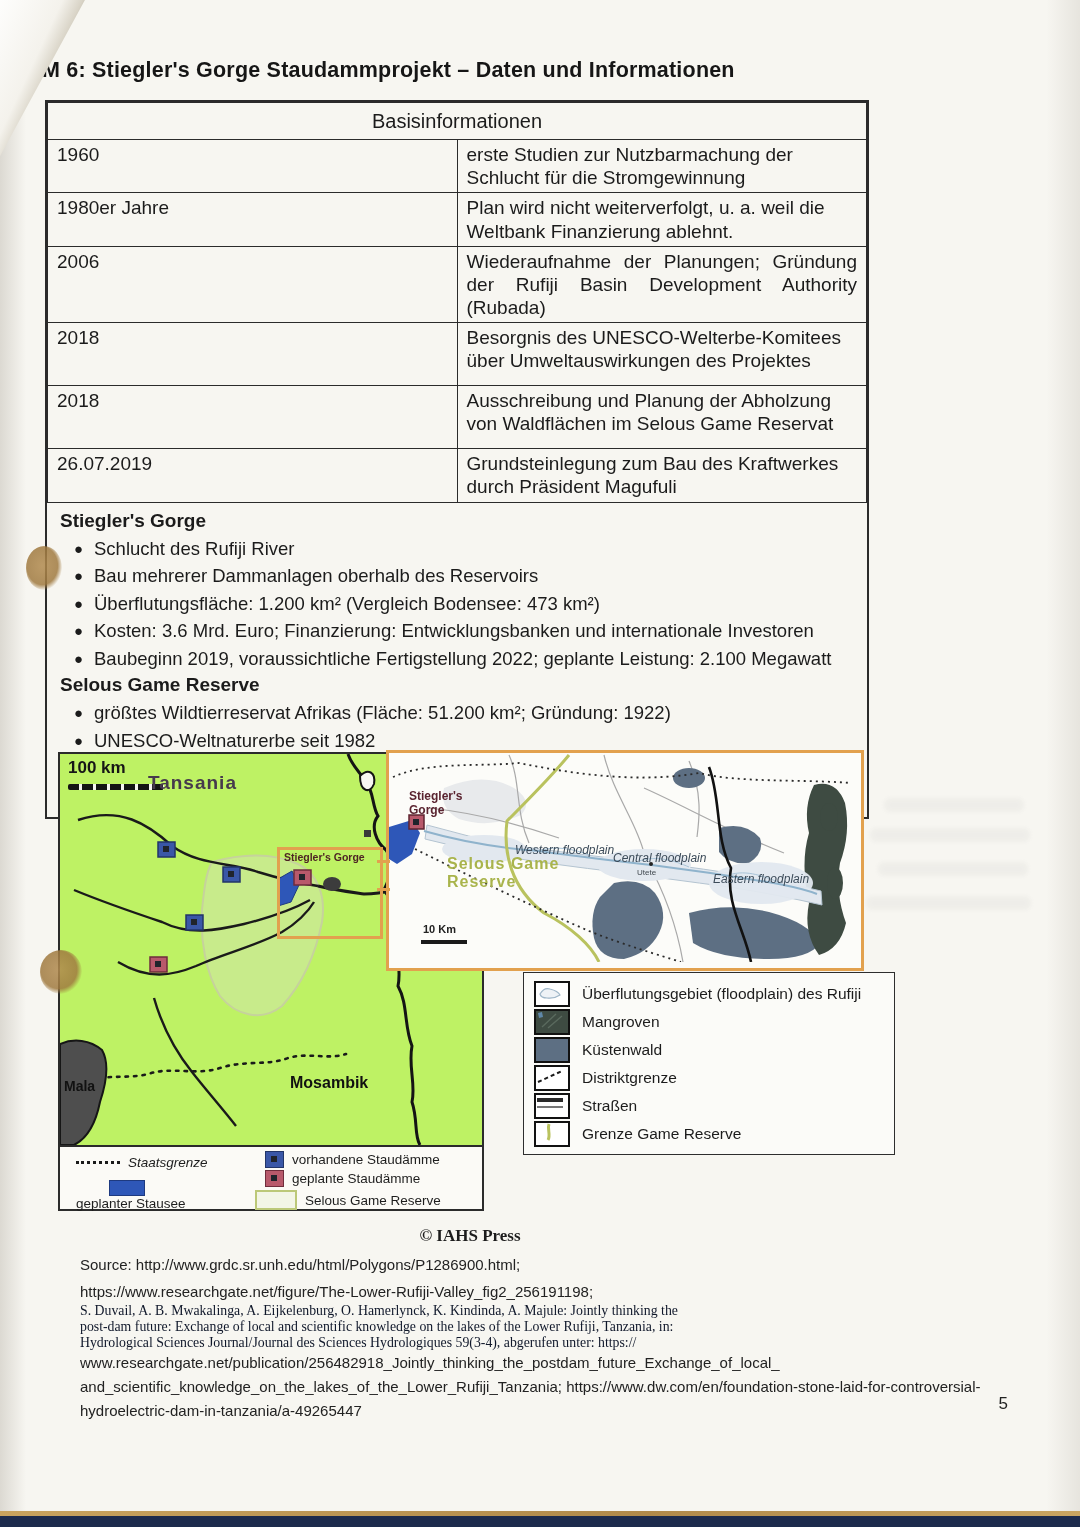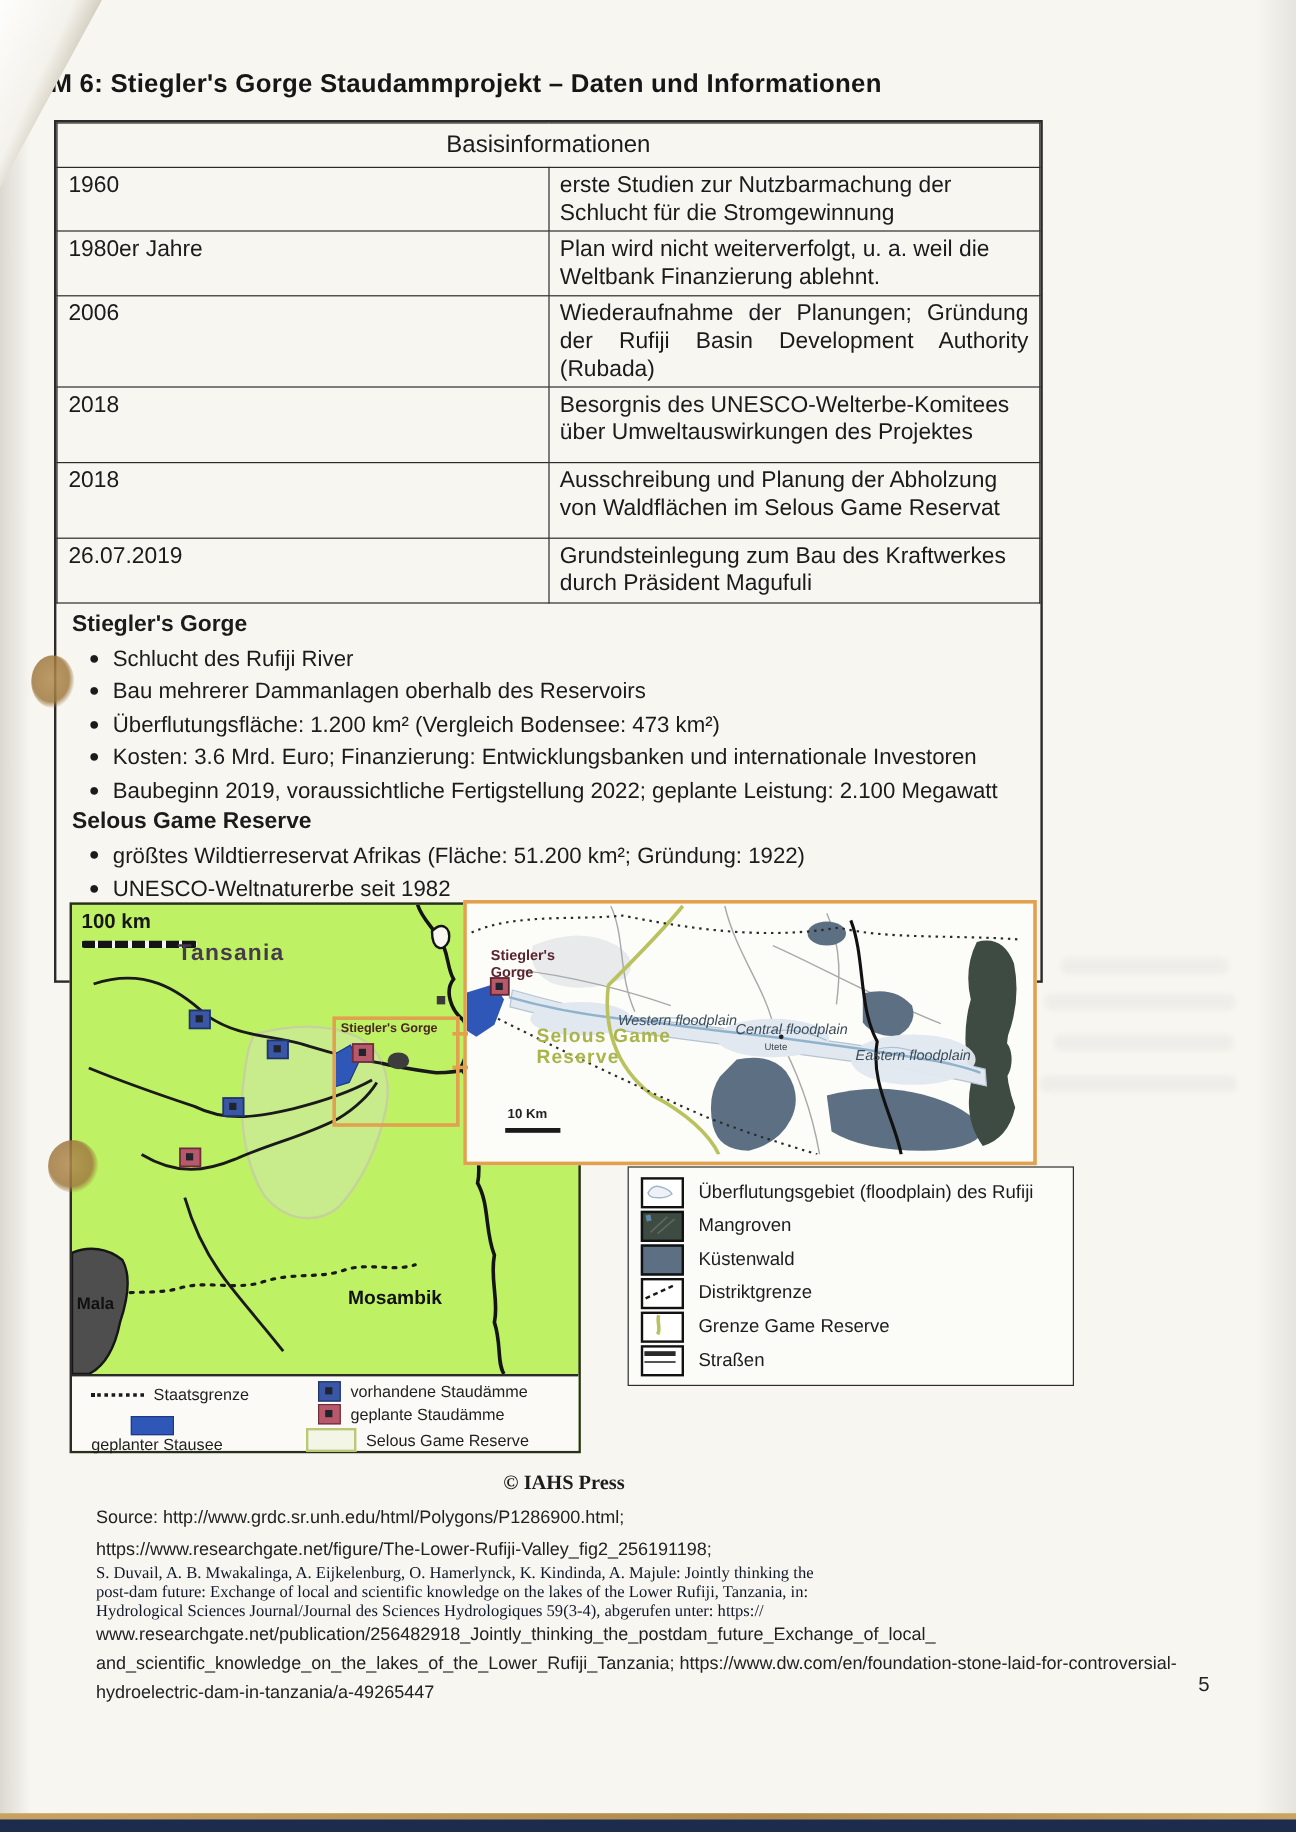--- a/index.html
+++ b/index.html
@@ -39,21 +39,21 @@
   ul.blist li{display:flex;font-size:18.5px;line-height:27.5px;}
   ul.blist .dot{width:20px;margin-left:14px;flex:none;font-size:15px;}
 
   
   .left-map{position:absolute;left:58px;top:752px;width:422px;height:455px;border:2px solid #2b2b2b;
         background:#bef264;z-index:2;}
   .left-map svg{position:absolute;left:0;top:0;}
   .scale100{position:absolute;left:8px;top:4px;font-size:17px;font-weight:bold;color:#161616;}
   .scale100-bar{position:absolute;left:8px;top:30px;width:96px;height:6px;
         background:repeating-linear-gradient(90deg,#141414 0 11px,#f5f4ef 11px 14px);border-radius:2px;}
-  .tansania{position:absolute;left:88px;top:30px;font-size:19px;font-weight:bold;color:#463a4c;letter-spacing:1px;}
+  .tansania{position:absolute;left:88px;top:18px;font-size:19px;font-weight:bold;color:#463a4c;letter-spacing:1px;}
   .gorge-box{position:absolute;left:217px;top:93px;width:100px;height:86px;border:3px solid #E2A14E;}
   .gorge-box-label{position:absolute;left:4px;top:1px;font-size:10.5px;font-weight:bold;color:#4e2424;white-space:nowrap;}
   .mala{position:absolute;left:4px;top:324px;font-size:14px;font-weight:bold;color:#111;}
   .mosambik{position:absolute;left:230px;top:320px;font-size:16px;font-weight:bold;color:#111;}
   .map-legend{position:absolute;left:0;right:0;bottom:0;height:62px;border-top:2px solid #2b2b2b;background:#fbfaf6;}
   .ml-item{position:absolute;display:flex;align-items:center;font-size:13.5px;color:#1e1e1e;white-space:nowrap;}
   .sw-dotted{width:44px;border-top:3px dotted #1a1a1a;margin-right:8px;}
   .sw-bluerect{width:34px;height:14px;background:#2E57B8;border:1px solid #1e3a80;margin-right:8px;}
   .sw-bluesq{width:17px;height:15px;background:#3A57A7;border:1px solid #223568;margin-right:8px;position:relative;}
   .sw-redsq{width:17px;height:15px;background:#B8596B;border:1px solid #6f2d3c;margin-right:8px;position:relative;}
@@ -244,21 +244,21 @@
     <div class="scale100">100 km</div>
     <div class="scale100-bar"></div>
     <div class="tansania">Tansania</div>
     <div class="gorge-box">
       <div class="gorge-box-label">Stiegler's Gorge</div>
     </div>
     <div class="mala">Mala</div>
     <div class="mosambik">Mosambik</div>
 
     <div class="map-legend">
-      <div class="ml-item" style="left:16px;top:8px;">
+      <div class="ml-item" style="left:16px;top:8px;font-style:italic;">
         <span class="sw-dotted"></span>
         <span>Staatsgrenze</span>
       </div>
       <div class="ml-item" style="left:16px;top:33px;flex-direction:column;">
         <span class="sw-bluerect"></span>
         <span>geplanter Stausee</span>
       </div>
       <div class="ml-item" style="left:205px;top:4px;">
         <span class="sw-bluesq"></span>
         <span>vorhandene Staudämme</span>
@@ -372,33 +372,33 @@
       <span class="rl-sw">
         <svg width="28" height="18" viewBox="0 0 28 18">
             <path d="M2,15 L26,4" stroke="#1a1a1a" stroke-width="2" stroke-dasharray="4,3"></path>
           </svg>
       </span>
       <span class="rl-label">Distriktgrenze</span>
     </div>
     <div class="rl-item">
       <span class="rl-sw">
         <svg width="28" height="18" viewBox="0 0 28 18">
-            <path d="M13,1 C11,6 15,12 12,17" stroke="#b9c25e" stroke-width="3" fill="none"></path>
-          </svg>
-      </span>
-      <span class="rl-label">Grenze Game Reserve</span>
-    </div>
-    <div class="rl-item">
-      <span class="rl-sw">
-        <svg width="28" height="18" viewBox="0 0 28 18">
             <rect x="1" y="3" width="26" height="4" fill="#2a2a2a"></rect>
             <path d="M1,12 L27,12" stroke="#555" stroke-width="1.6"></path>
           </svg>
       </span>
       <span class="rl-label">Straßen</span>
+    </div>
+    <div class="rl-item">
+      <span class="rl-sw">
+        <svg width="28" height="18" viewBox="0 0 28 18">
+            <path d="M13,1 C11,6 15,12 12,17" stroke="#b9c25e" stroke-width="3" fill="none"></path>
+          </svg>
+      </span>
+      <span class="rl-label">Grenze Game Reserve</span>
     </div>
   </div>
 
   <div class="copyright">© IAHS Press</div>
   <div class="src src-sans" style="top:1256px;">Source:  http://www.grdc.sr.unh.edu/html/Polygons/P1286900.html;</div>
   <div class="src src-sans" style="top:1283px;">https://www.researchgate.net/figure/The-Lower-Rufiji-Valley_fig2_256191198;</div>
   <div class="src src-serif" style="top:1303px;">S. Duvail, A. B. Mwakalinga, A. Eijkelenburg, O. Hamerlynck, K. Kindinda, A. Majule: Jointly thinking the</div>
   <div class="src src-serif" style="top:1319px;">post-dam future: Exchange of local and scientific knowledge on the lakes of the Lower Rufiji, Tanzania, in:</div>
   <div class="src src-serif" style="top:1335px;">Hydrological Sciences Journal/Journal des Sciences Hydrologiques 59(3-4), abgerufen unter: https://</div>
   <div class="src src-sans" style="top:1354px;">www.researchgate.net/publication/256482918_Jointly_thinking_the_postdam_future_Exchange_of_local_</div>

